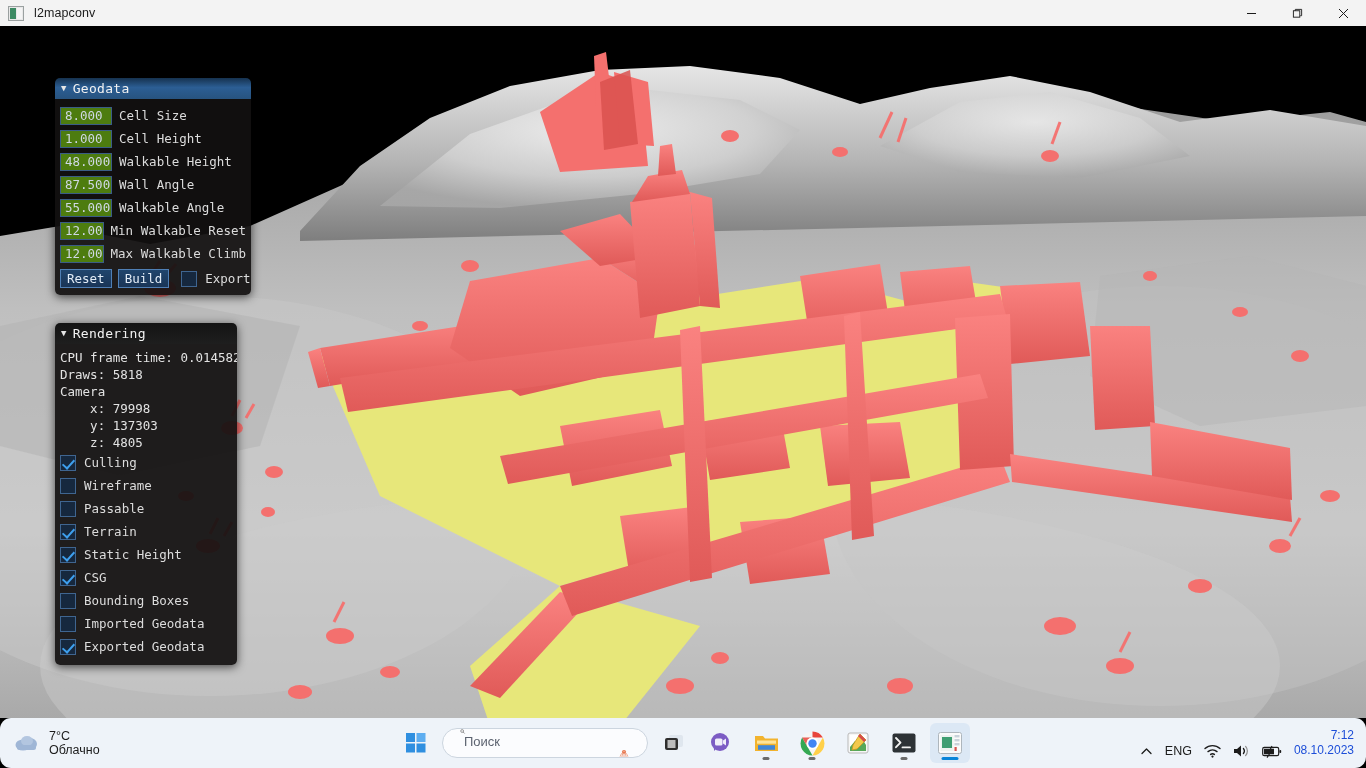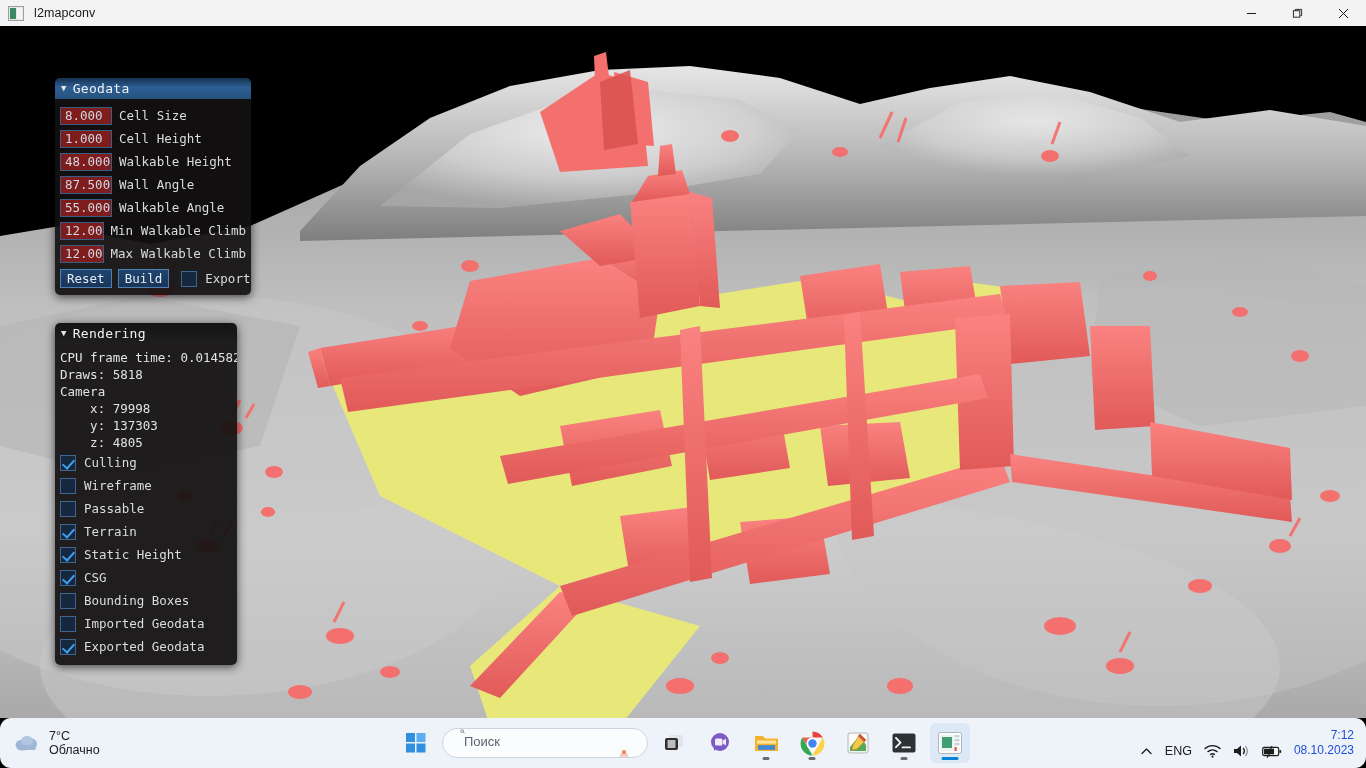--- a/index.html
+++ b/index.html
@@ -83,21 +83,21 @@
     padding: 5px 5px 7px 5px;
   }
 
   
   .gd-row {
     display: flex; align-items: center;
     height: 23px;
   }
   .gd-val {
     width: 52px; height: 18px;
-    background: #7f1d1d;
+    background: #4d7c0f;
     border: 1px solid #3a5d86;
     color: #cfd8e4;
     font-size: 12.5px;
     line-height: 16px;
     padding-left: 4px;
     margin-right: 7px;
     overflow: hidden; white-space: nowrap;
   }
   .gd-label {
     font-size: 12.5px; color: #dcdcdc;
@@ -397,21 +397,21 @@
         <div class="gd-row">
           <div class="gd-val">87.500</div>
           <div class="gd-label">Wall Angle</div>
         </div>
         <div class="gd-row">
           <div class="gd-val">55.000</div>
           <div class="gd-label">Walkable Angle</div>
         </div>
         <div class="gd-row">
           <div class="gd-val">12.000</div>
-          <div class="gd-label">Min Walkable Climb</div>
+          <div class="gd-label">Min Walkable Reset</div>
         </div>
         <div class="gd-row">
           <div class="gd-val">12.000</div>
           <div class="gd-label">Max Walkable Climb</div>
         </div>
 
         <div class="gd-buttons">
           <div class="gd-btn">Reset</div>
           <div class="gd-btn">Build</div>
           <div class="gd-check-wrap">

